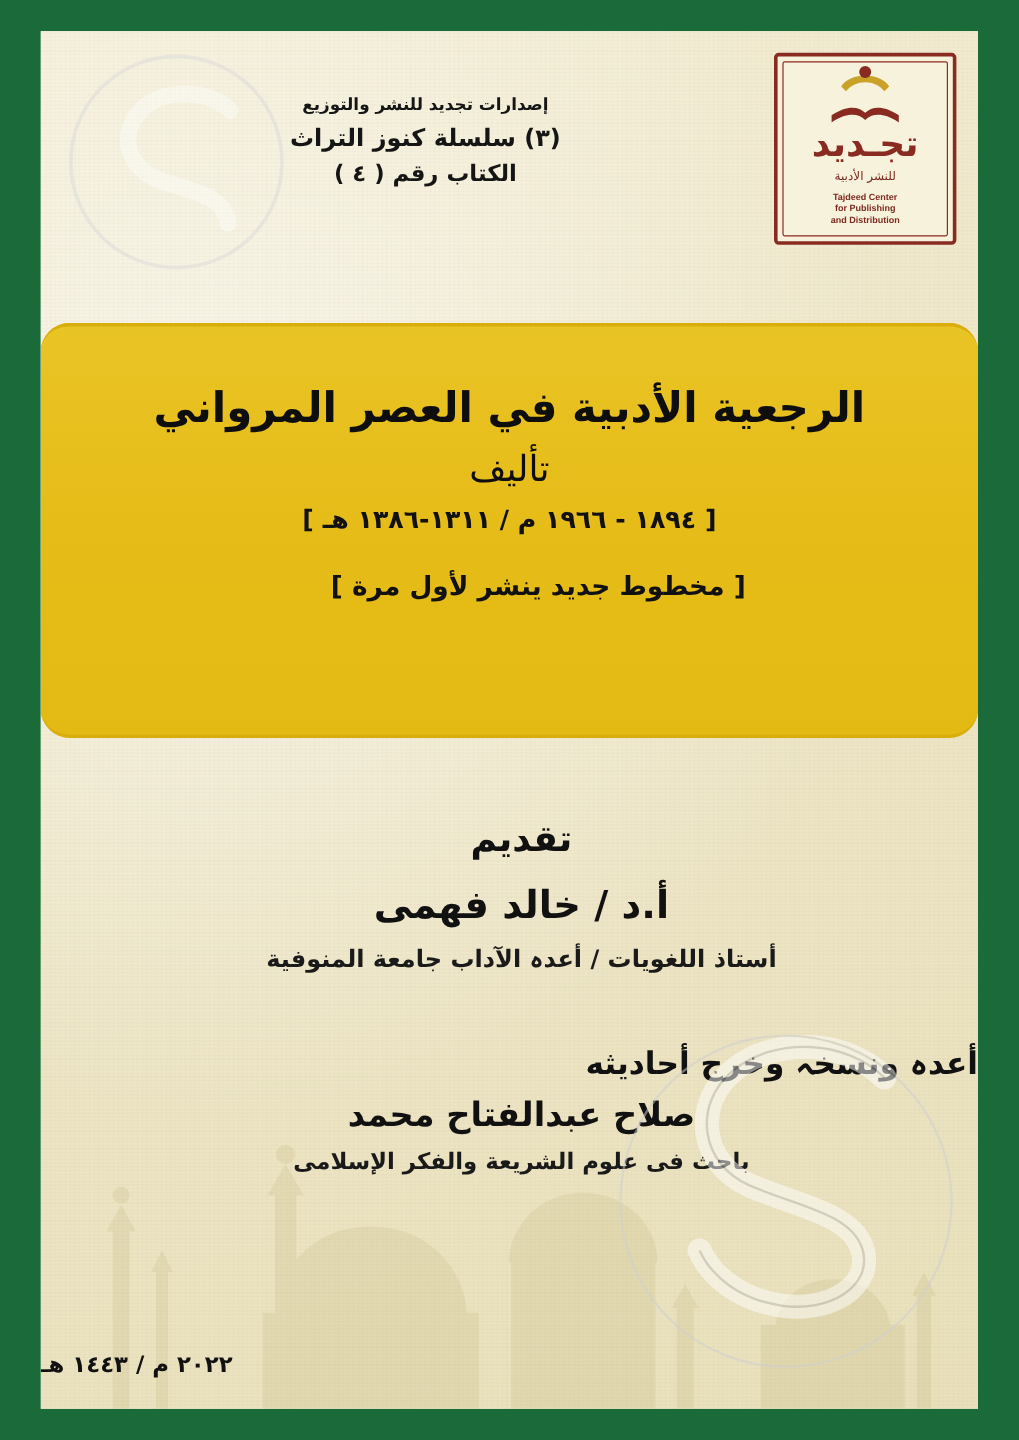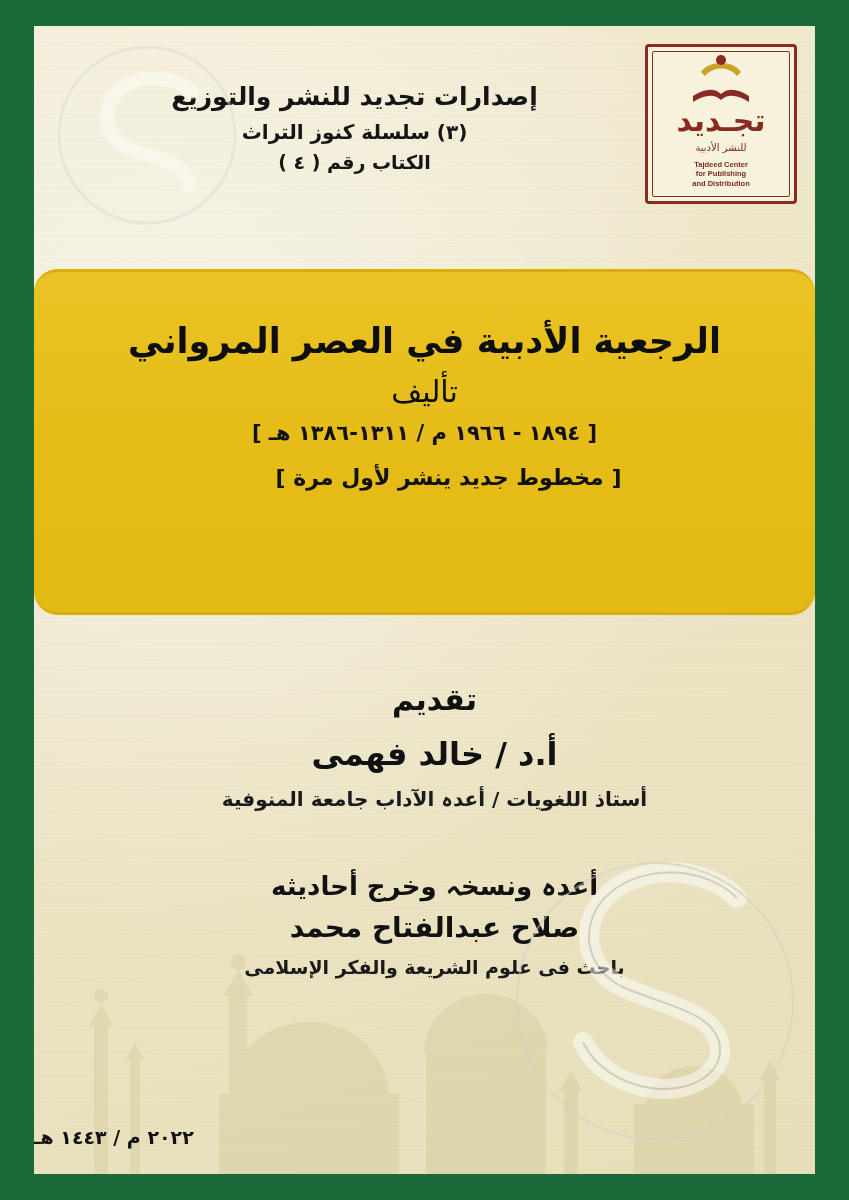--- a/index.html
+++ b/index.html
@@ -134,21 +134,21 @@
     left: 40px;
     right: 180px;
     text-align: center;
     z-index: 4;
   }
   .top-lines div {
     color: #151515;
     font-weight: bold;
     line-height: 1.55;
   }
-  .pub-line-1 { font-size: 25px; }
+  .pub-line-1 { font-size: 14px; }
   .pub-line-2 { font-size: 20px; }
   .pub-line-3 { font-size: 19px; }
 
   
   .title-band {
     position: absolute;
     left: 0;
     right: 0;
     top: 243px;
     height: 340px;
@@ -181,21 +181,21 @@
     color: #0e0e0e;
   }
   .title-dates {
     margin-top: 12px;
     font-size: 21px;
     font-weight: bold;
     color: #111;
     direction: rtl;
   }
   .title-note {
-    margin-top: 20px;
+    margin-top: 32px;
     font-size: 22px;
     font-weight: bold;
     color: #111;
     padding-left: 48px;
   }
 
   
   .lower {
     position: absolute;
     left: 0;
@@ -221,20 +221,21 @@
     margin-top: 14px;
     font-size: 20px;
     color: #1a1a1a;
     font-weight: bold;
   }
   .prep-label {
     margin-top: 60px;
     font-size: 26px;
     font-weight: bold;
     color: #111;
+    text-align: right;
   }
   .prep-name {
     margin-top: 10px;
     font-size: 28px;
     font-weight: bold;
     color: #111;
   }
   .prep-role {
     margin-top: 12px;
     font-size: 19px;

